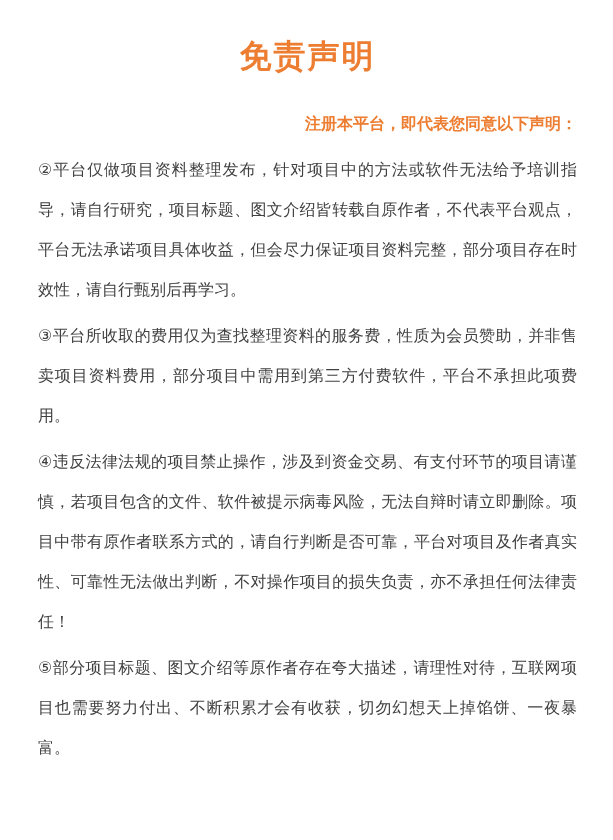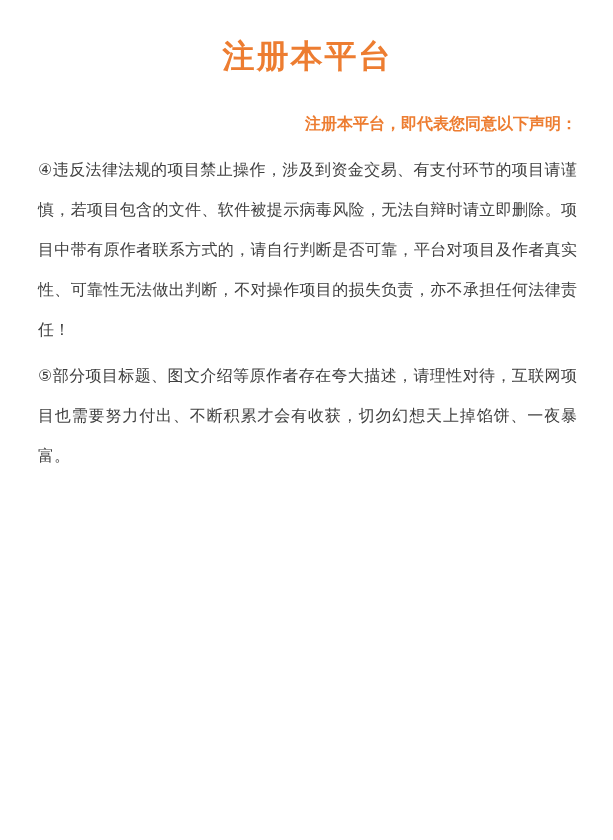--- a/index.html
+++ b/index.html
@@ -45,24 +45,26 @@
   }
   .clause .marker {
     display: inline;
   }
 </style>
 </head>
 <body>
 
 <div class="page">
 
-  <h1 class="doc-title">注册本平台</h1>
+  <h1 class="doc-title">免责声明</h1>
 
   <p class="intro">注册本平台，即代表您同意以下声明：</p>
 
 
+  <p class="clause"><span class="marker">②</span><span>平台仅做项目资料整理发布，针对项目中的方法或软件无法给予培训指导，请自行研究，项目标题、图文介绍皆转载自原作者，不代表平台观点，平台无法承诺项目具体收益，但会尽力保证项目资料完整，部分项目存在时效性，请自行甄别后再学习。</span></p>
 
+  <p class="clause"><span class="marker">③</span><span>平台所收取的费用仅为查找整理资料的服务费，性质为会员赞助，并非售卖项目资料费用，部分项目中需用到第三方付费软件，平台不承担此项费用。</span></p>
 
   <p class="clause"><span class="marker">④</span><span>违反法律法规的项目禁止操作，涉及到资金交易、有支付环节的项目请谨慎，若项目包含的文件、软件被提示病毒风险，无法自辩时请立即删除。项目中带有原作者联系方式的，请自行判断是否可靠，平台对项目及作者真实性、可靠性无法做出判断，不对操作项目的损失负责，亦不承担任何法律责任！</span></p>
 
   <p class="clause"><span class="marker">⑤</span><span>部分项目标题、图文介绍等原作者存在夸大描述，请理性对待，互联网项目也需要努力付出、不断积累才会有收获，切勿幻想天上掉馅饼、一夜暴富。</span></p>
 
 </div>
 
 </body></html>

